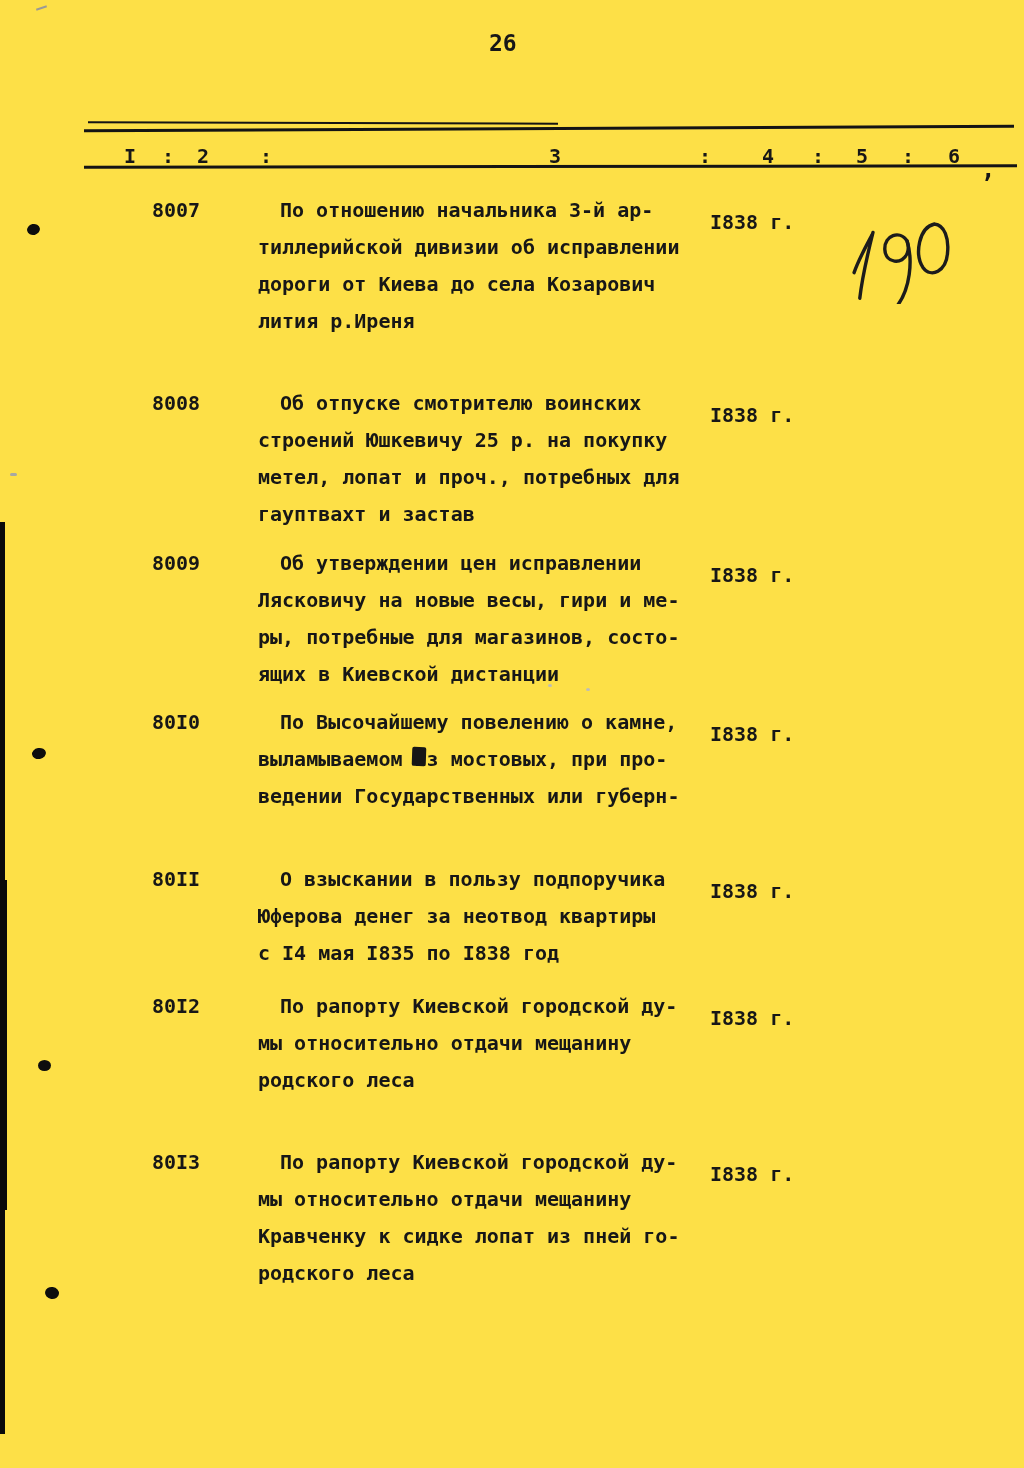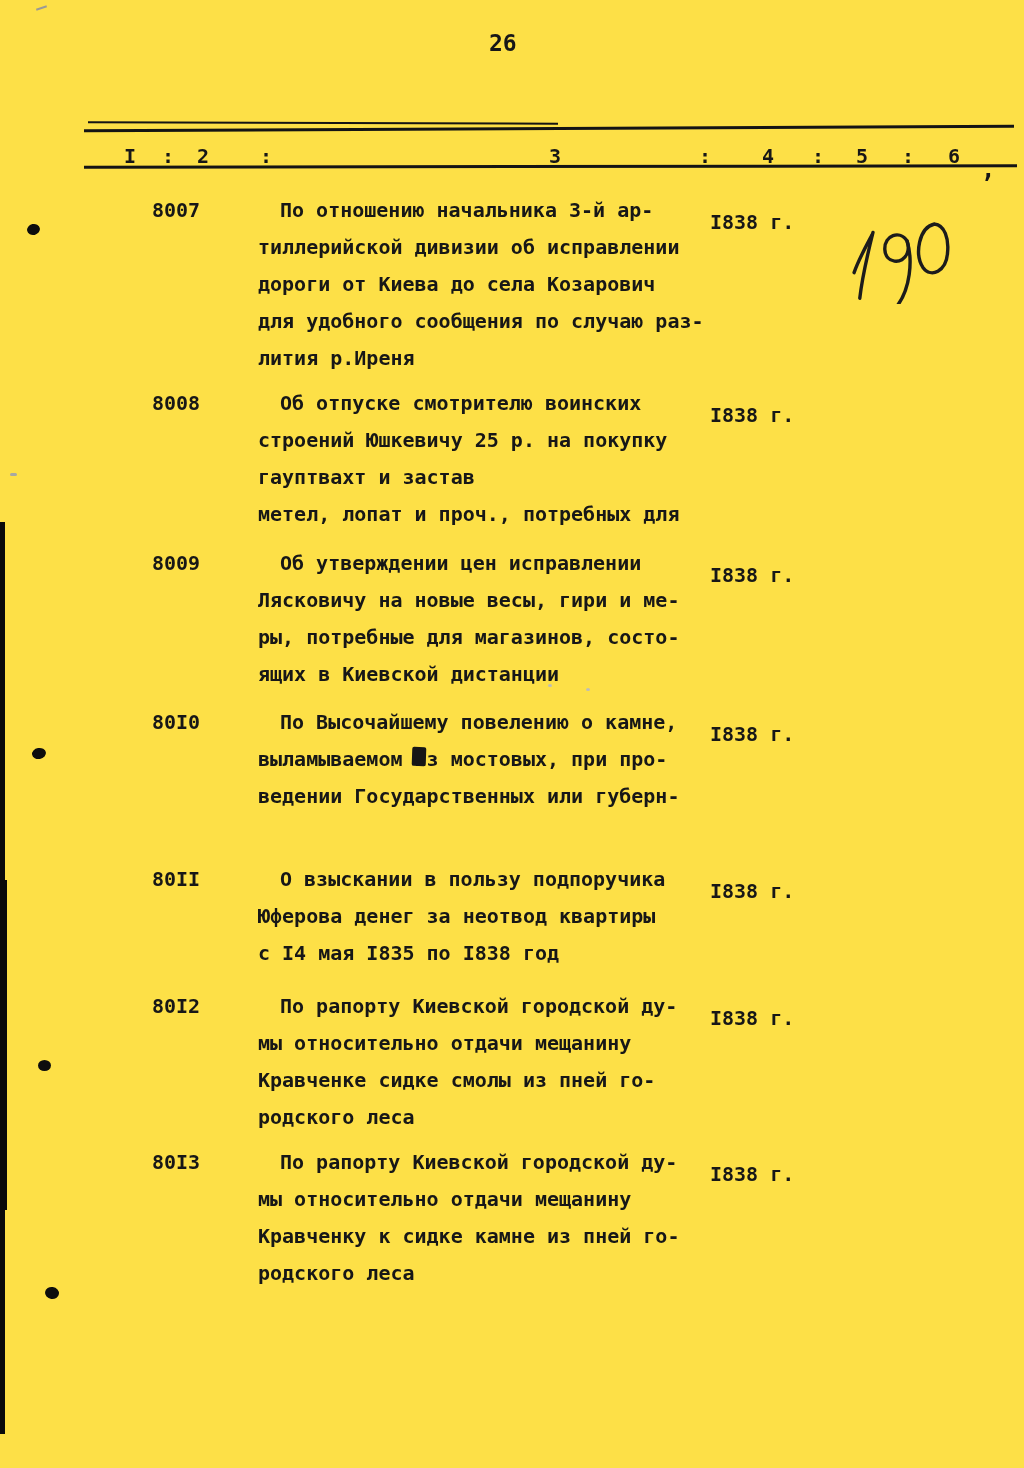--- a/index.html
+++ b/index.html
@@ -69,33 +69,32 @@
   <div class="hcell tw" style="left:902px">:</div>
   <div class="hcell tw" style="left:948px">6</div>
   <div id="header-comma" class="tw">,</div>
 
   <div class="entry" style="top:192px">
     <div class="entry-id tw">8007</div>
     <div class="desc">
       <div class="dline tw">По отношению начальника 3-й ар-</div>
       <div class="dline tw">тиллерийской дивизии об исправлении</div>
       <div class="dline tw">дороги от Киева до села Козарович</div>
-      <div class="dline tw">для удобного сообщения по случаю раз-</div>
       <div class="dline tw">лития р.Иреня</div>
     </div>
     <div class="entry-date tw">I838 г.</div>
   </div>
 
   <div class="entry" style="top:385px">
     <div class="entry-id tw">8008</div>
     <div class="desc">
       <div class="dline tw">Об отпуске смотрителю воинских</div>
       <div class="dline tw">строений Юшкевичу 25 р. на покупку</div>
+      <div class="dline tw">метел, лопат и проч., потребных для</div>
       <div class="dline tw">гауптвахт и застав</div>
-      <div class="dline tw">метел, лопат и проч., потребных для</div>
     </div>
     <div class="entry-date tw">I838 г.</div>
   </div>
 
   <div class="entry" style="top:545px">
     <div class="entry-id tw">8009</div>
     <div class="desc">
       <div class="dline tw">Об утверждении цен исправлении</div>
       <div class="dline tw">Лясковичу на новые весы, гири и ме-</div>
       <div class="dline tw">ры, потребные для магазинов, состо-</div>
@@ -122,32 +121,31 @@
       <div class="dline tw">с I4 мая I835 по I838 год</div>
     </div>
     <div class="entry-date tw">I838 г.</div>
   </div>
 
   <div class="entry" style="top:988px">
     <div class="entry-id tw">80I2</div>
     <div class="desc">
       <div class="dline tw">По рапорту Киевской городской ду-</div>
       <div class="dline tw">мы относительно отдачи мещанину</div>
-      <div class="dline tw">Кравченке сидке смолы из пней го-</div>
       <div class="dline tw">родского леса</div>
     </div>
     <div class="entry-date tw">I838 г.</div>
   </div>
 
   <div class="entry" style="top:1144px">
     <div class="entry-id tw">80I3</div>
     <div class="desc">
       <div class="dline tw">По рапорту Киевской городской ду-</div>
       <div class="dline tw">мы относительно отдачи мещанину</div>
-      <div class="dline tw">Кравченку к сидке камне из пней го-</div>
+      <div class="dline tw">Кравченку к сидке лопат из пней го-</div>
       <div class="dline tw">родского леса</div>
     </div>
     <div class="entry-date tw">I838 г.</div>
   </div>
 
   <svg id="handwritten" viewBox="0 0 104 88" role="img" aria-label="190">
     <g fill="none" stroke="#1c1c1c" stroke-width="3.4" stroke-linecap="round" transform="rotate(-6 52 44)">
       <path d="M10,78 C14,60 22,36 30,14"></path>
       <path d="M7,52 C13,39 23,25 29,16"></path>
       <path d="M63,26 C57,14 41,18 40,32 C39,46 56,50 62,38 C64,34 64,30 63,26"></path>

